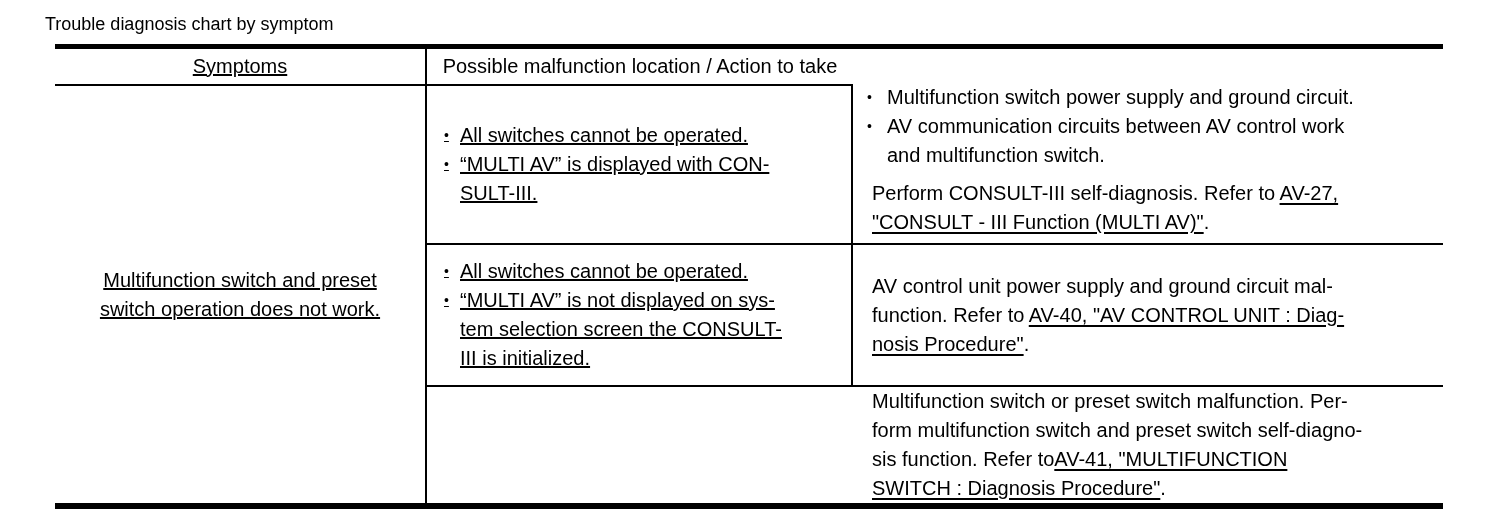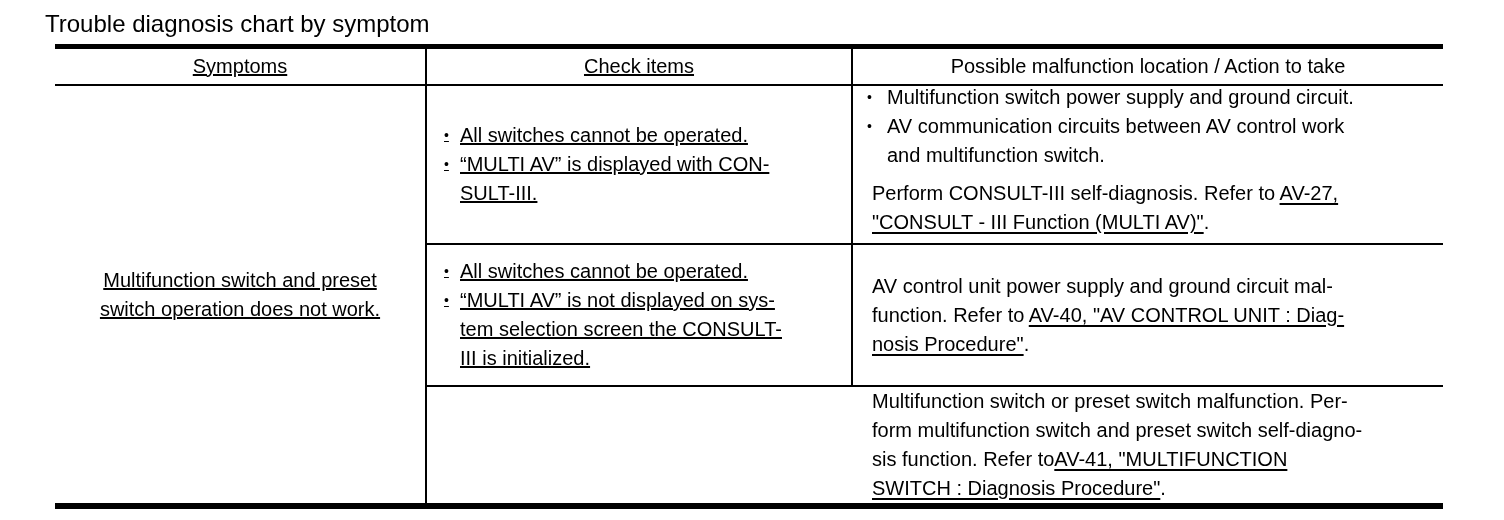--- a/index.html
+++ b/index.html
@@ -7,21 +7,21 @@
     width: 1504px; height: 520px;
     background: #ffffff;
     color: #000000;
     font-family: "Liberation Sans", sans-serif;
     position: relative;
     overflow: hidden;
   }
   .page-title {
     position: absolute;
     left: 45px; top: 12px;
-    font-size: 24px;
+    font-size: 18px;
     line-height: 24px;
   }
   .diag-table {
     position: absolute;
     left: 55px; top: 44px;
     width: 1388px;
     border-top: 5px solid #000;
     border-bottom: 6px solid #000;
     display: grid;
     grid-template-columns: 372px 426px 590px;
@@ -79,21 +79,20 @@
   }
 </style>
 </head>
 <body>
 
 <div class="page-title">Trouble diagnosis chart by symptom</div>
 
 <div class="diag-table">
 
   <div class="cell hdr vline">Symptoms</div>
-  <div class="cell hdr vline">Check items</div>
   <div class="cell hdr">Possible malfunction location / Action to take</div>
 
   <div class="cell symptom-cell vline">Multifunction switch and preset
 switch operation does not work.</div>
 
   <div class="cell check-cell vline rb c2 r1">
     <div class="b-row">
         <span class="b-marker">•</span>
         <span class="b-text">All switches cannot be operated.</span>
       </div>

